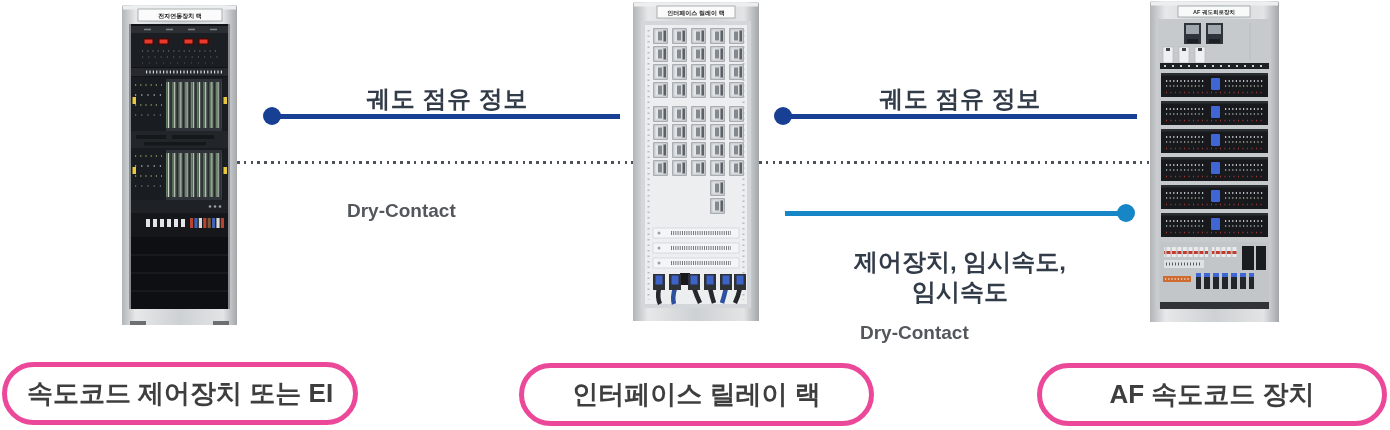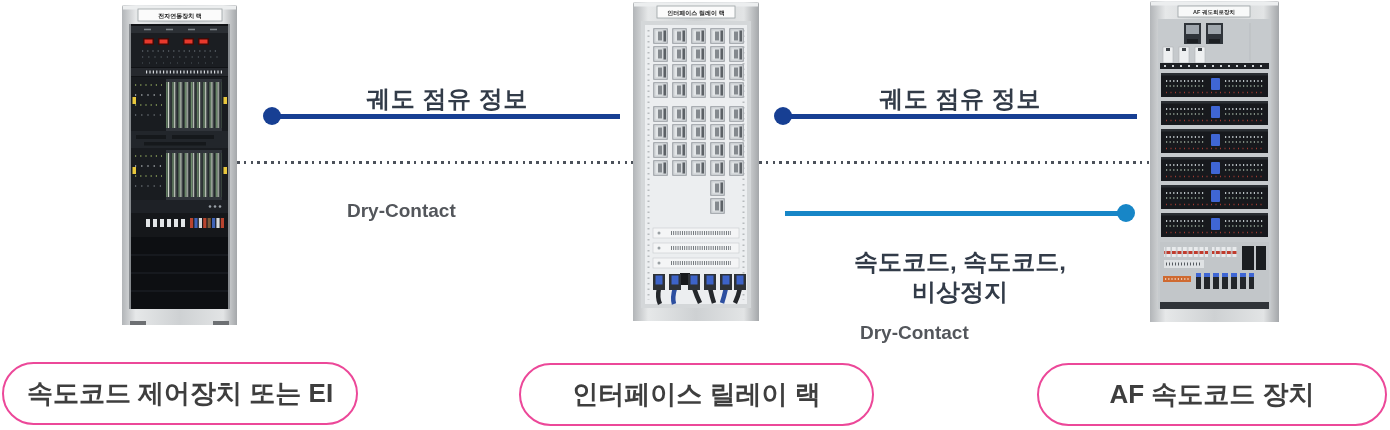--- a/index.html
+++ b/index.html
@@ -31,21 +31,21 @@
   .dl1{left:237px;top:161px;width:396px;}
   .dl2{left:759px;top:161px;width:391px;}
 
   .dry{position:absolute;font-size:19px;font-weight:600;color:#53565b;white-space:nowrap;}
   .t1d{left:347px;top:200px;width:200px;}
   .t2d{left:860px;top:322px;width:200px;}
 
   .signal{position:absolute;left:790px;top:247px;width:340px;text-align:center;
           font-size:24px;font-weight:700;color:#323b48;line-height:30px;}
 
-  .pill{position:absolute;height:63px;background:#fff;border:2px solid #ec4899;border-radius:34px;
+  .pill{position:absolute;height:63px;background:#fff;border:5px solid #ec4899;border-radius:34px;
         display:flex;align-items:center;justify-content:center;
         font-size:26px;font-weight:700;color:#3e3e3e;white-space:nowrap;}
   .p1{left:2px;top:362px;width:356px;}
   .p2{left:519px;top:363px;width:355px;}
   .p3{left:1037px;top:363px;width:350px;}
 </style>
 </head>
 <body>
 
 <div class="stage">
@@ -329,22 +329,22 @@
   <div class="dline dl1"></div>
   <div class="dry t1d">Dry-Contact</div>
 
   <div class="conn-title t2">궤도 점유 정보</div>
   <div class="sline l2"></div>
   <div class="edot d2"></div>
   <div class="dline dl2"></div>
   <div class="sline l3"></div>
   <div class="edot d3"></div>
   <div class="signal">
-    <div>속도코드, 속도코드,</div>
-    <div>비상정지</div>
+    <div>제어장치, 임시속도,</div>
+    <div>임시속도</div>
   </div>
   <div class="dry t2d">Dry-Contact</div>
 
   <div class="pill p1">
     <span>속도코드 제어장치 또는 EI</span>
   </div>
   <div class="pill p2">
     <span>인터페이스 릴레이 랙</span>
   </div>
   <div class="pill p3">

